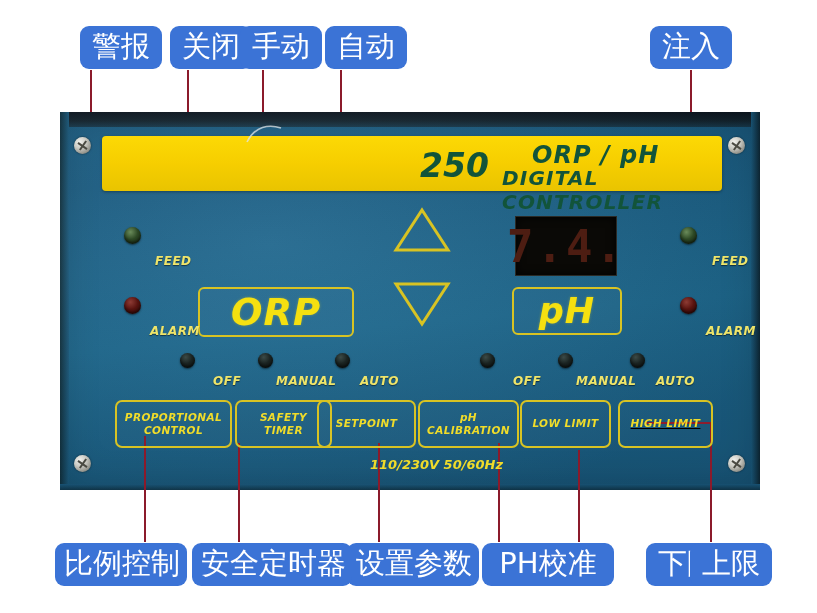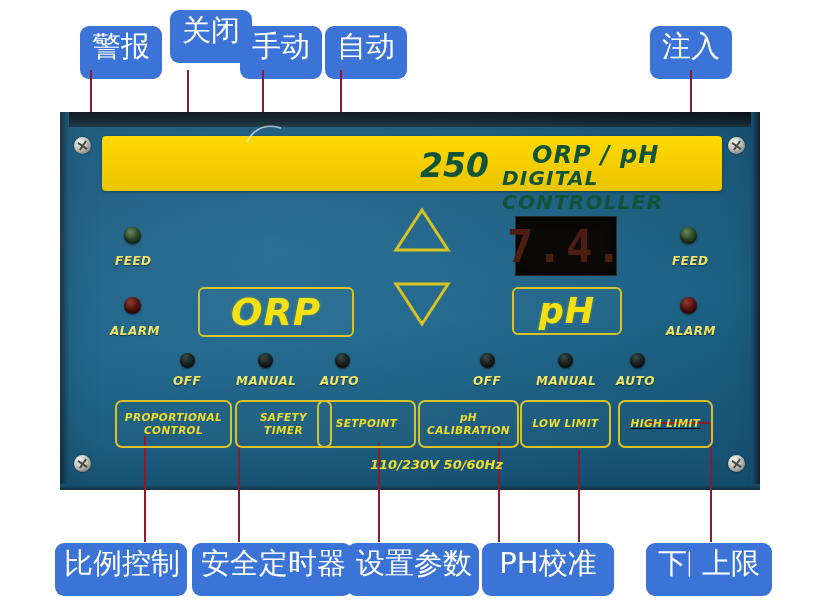--- a/index.html
+++ b/index.html
@@ -19,21 +19,21 @@
   }
 
   
   .callout {
     position: absolute;
     background: #3b73d6;
     color: #ffffff;
     border-radius: 9px;
     font-size: 29px;
     line-height: 1;
-    padding: 6px 9px 18px 9px;
+    padding: 6px 9px 8px 9px;
     white-space: nowrap;
     letter-spacing: 0px;
     font-family: "DejaVu Sans", sans-serif;
     box-sizing: border-box;
     text-align: center;
   }
   .leader {
     position: absolute;
     background: #8b1a2b;
     width: 2px;
@@ -231,20 +231,21 @@
     position: absolute;
     color: #efe56a;
     font-size: 12px;
     font-weight: bold;
     font-style: italic;
     font-family: "DejaVu Sans", sans-serif;
     z-index: 4;
     white-space: nowrap;
     letter-spacing: 0.5px;
     text-shadow: 0 1px 1px rgba(0,0,0,0.5);
+    margin-left: 40px;
   }
 
   
   .btn {
     position: absolute;
     border: 2px solid #d8c323;
     border-radius: 7px;
     display: flex;
     flex-direction: column;
     align-items: center;
@@ -286,21 +287,21 @@
   }
 </style>
 </head>
 <body>
 
 <div id="root">
 
   <div class="callout" style="left:80px; top:26px; width:82px;">
     <span>警报</span>
   </div>
-  <div class="callout" style="left:170px; top:10px; width:82px;text-align:center;">
+  <div class="callout" style="left:170px; top:26px; width:82px;text-align:center;">
     <span>关闭</span>
   </div>
   <div class="callout" style="left:240px; top:26px; width:82px;">
     <span>手动</span>
   </div>
   <div class="callout" style="left:325px; top:26px; width:82px;">
     <span>自动</span>
   </div>
   <div class="callout" style="left:650px; top:26px; width:82px;">
     <span>注入</span>

